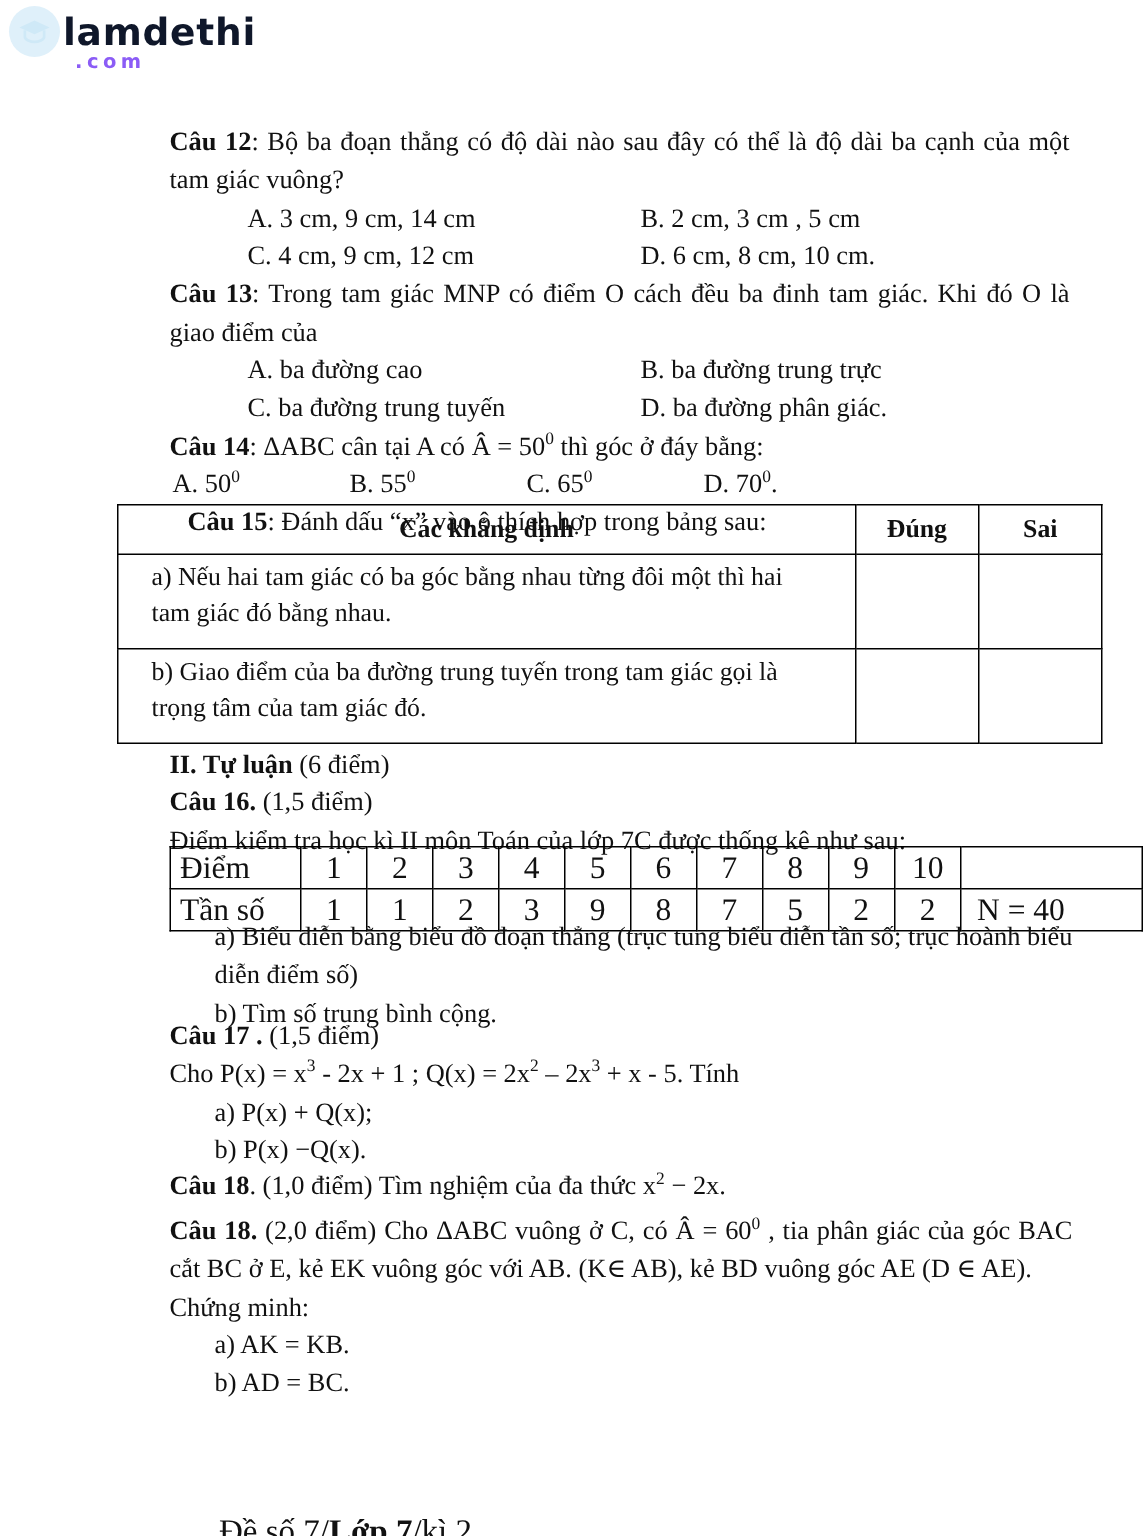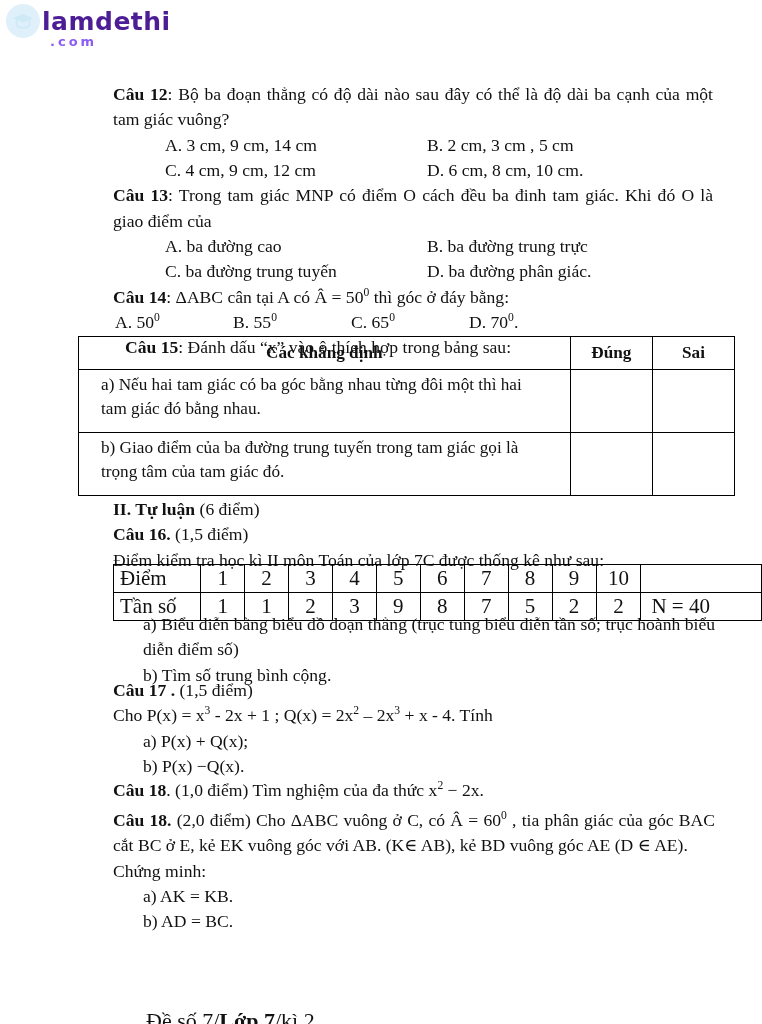--- a/index.html
+++ b/index.html
@@ -40,21 +40,21 @@
     display: flex;
     align-items: center;
     justify-content: center;
     margin-right: 2px;
   }
   .wm-text {
     font-family: "DejaVu Sans", sans-serif;
     font-weight: bold;
     font-size: 25px;
     letter-spacing: 0.5px;
-    color: #4c1d95;
+    color: #0f172a;
   }
   .wm-sub {
     font-family: "DejaVu Sans", sans-serif;
     font-weight: bold;
     font-size: 13px;
     letter-spacing: 3px;
     color: #8b5cf6;
     margin-left: 44px;
     margin-top: -4px;
   }
@@ -267,21 +267,21 @@
   </tbody>
     </table>
 
   <div class="blk" style="top:612px;">
     <p class="para indent-sm" style="text-align:justify;">a) Biểu diễn bằng biểu đồ đoạn thẳng (trục tung biểu diễn tần số; trục hoành biểu diễn điểm số)</p>
     <p class="para indent-sm">b) Tìm số trung bình cộng.</p>
   </div>
 
   <div class="blk" style="top:678px;">
     <p class="para"><span class="q-label">Câu 17 .</span><span> (1,5 điểm)</span></p>
-    <p class="para"><span>Cho P(x) = x</span><sup>3</sup><span> - 2x + 1  ; Q(x) = 2x</span><sup>2</sup><span> – 2x</span><sup>3</sup><span> + x - 4. Tính</span></p>
+    <p class="para"><span>Cho P(x) = x</span><sup>3</sup><span> - 2x + 1  ; Q(x) = 2x</span><sup>2</sup><span> – 2x</span><sup>3</sup><span> + x - 5. Tính</span></p>
     <p class="para indent-sm">a) P(x) + Q(x);</p>
     <p class="para indent-sm">b) P(x) −Q(x).</p>
   </div>
 
   <div class="blk" style="top:778px;">
     <p class="para"><span class="q-label">Câu 18</span><span>. (1,0 điểm) Tìm nghiệm của đa thức x</span><sup>2</sup><span> − 2x.</span></p>
   </div>
 
   <div class="blk" style="top:808px;">
     <p class="para" style="text-align:justify;"><span class="q-label">Câu 18.</span><span> (2,0 điểm) Cho ΔABC vuông ở C, có  </span><span class="math"><span>A</span>̂<span> = 60</span><sup>0</sup></span><span> , tia phân giác của góc BAC cắt BC ở E, kẻ EK vuông góc với AB. (K∈ AB), kẻ BD vuông góc AE (D ∈ AE).</span></p>

